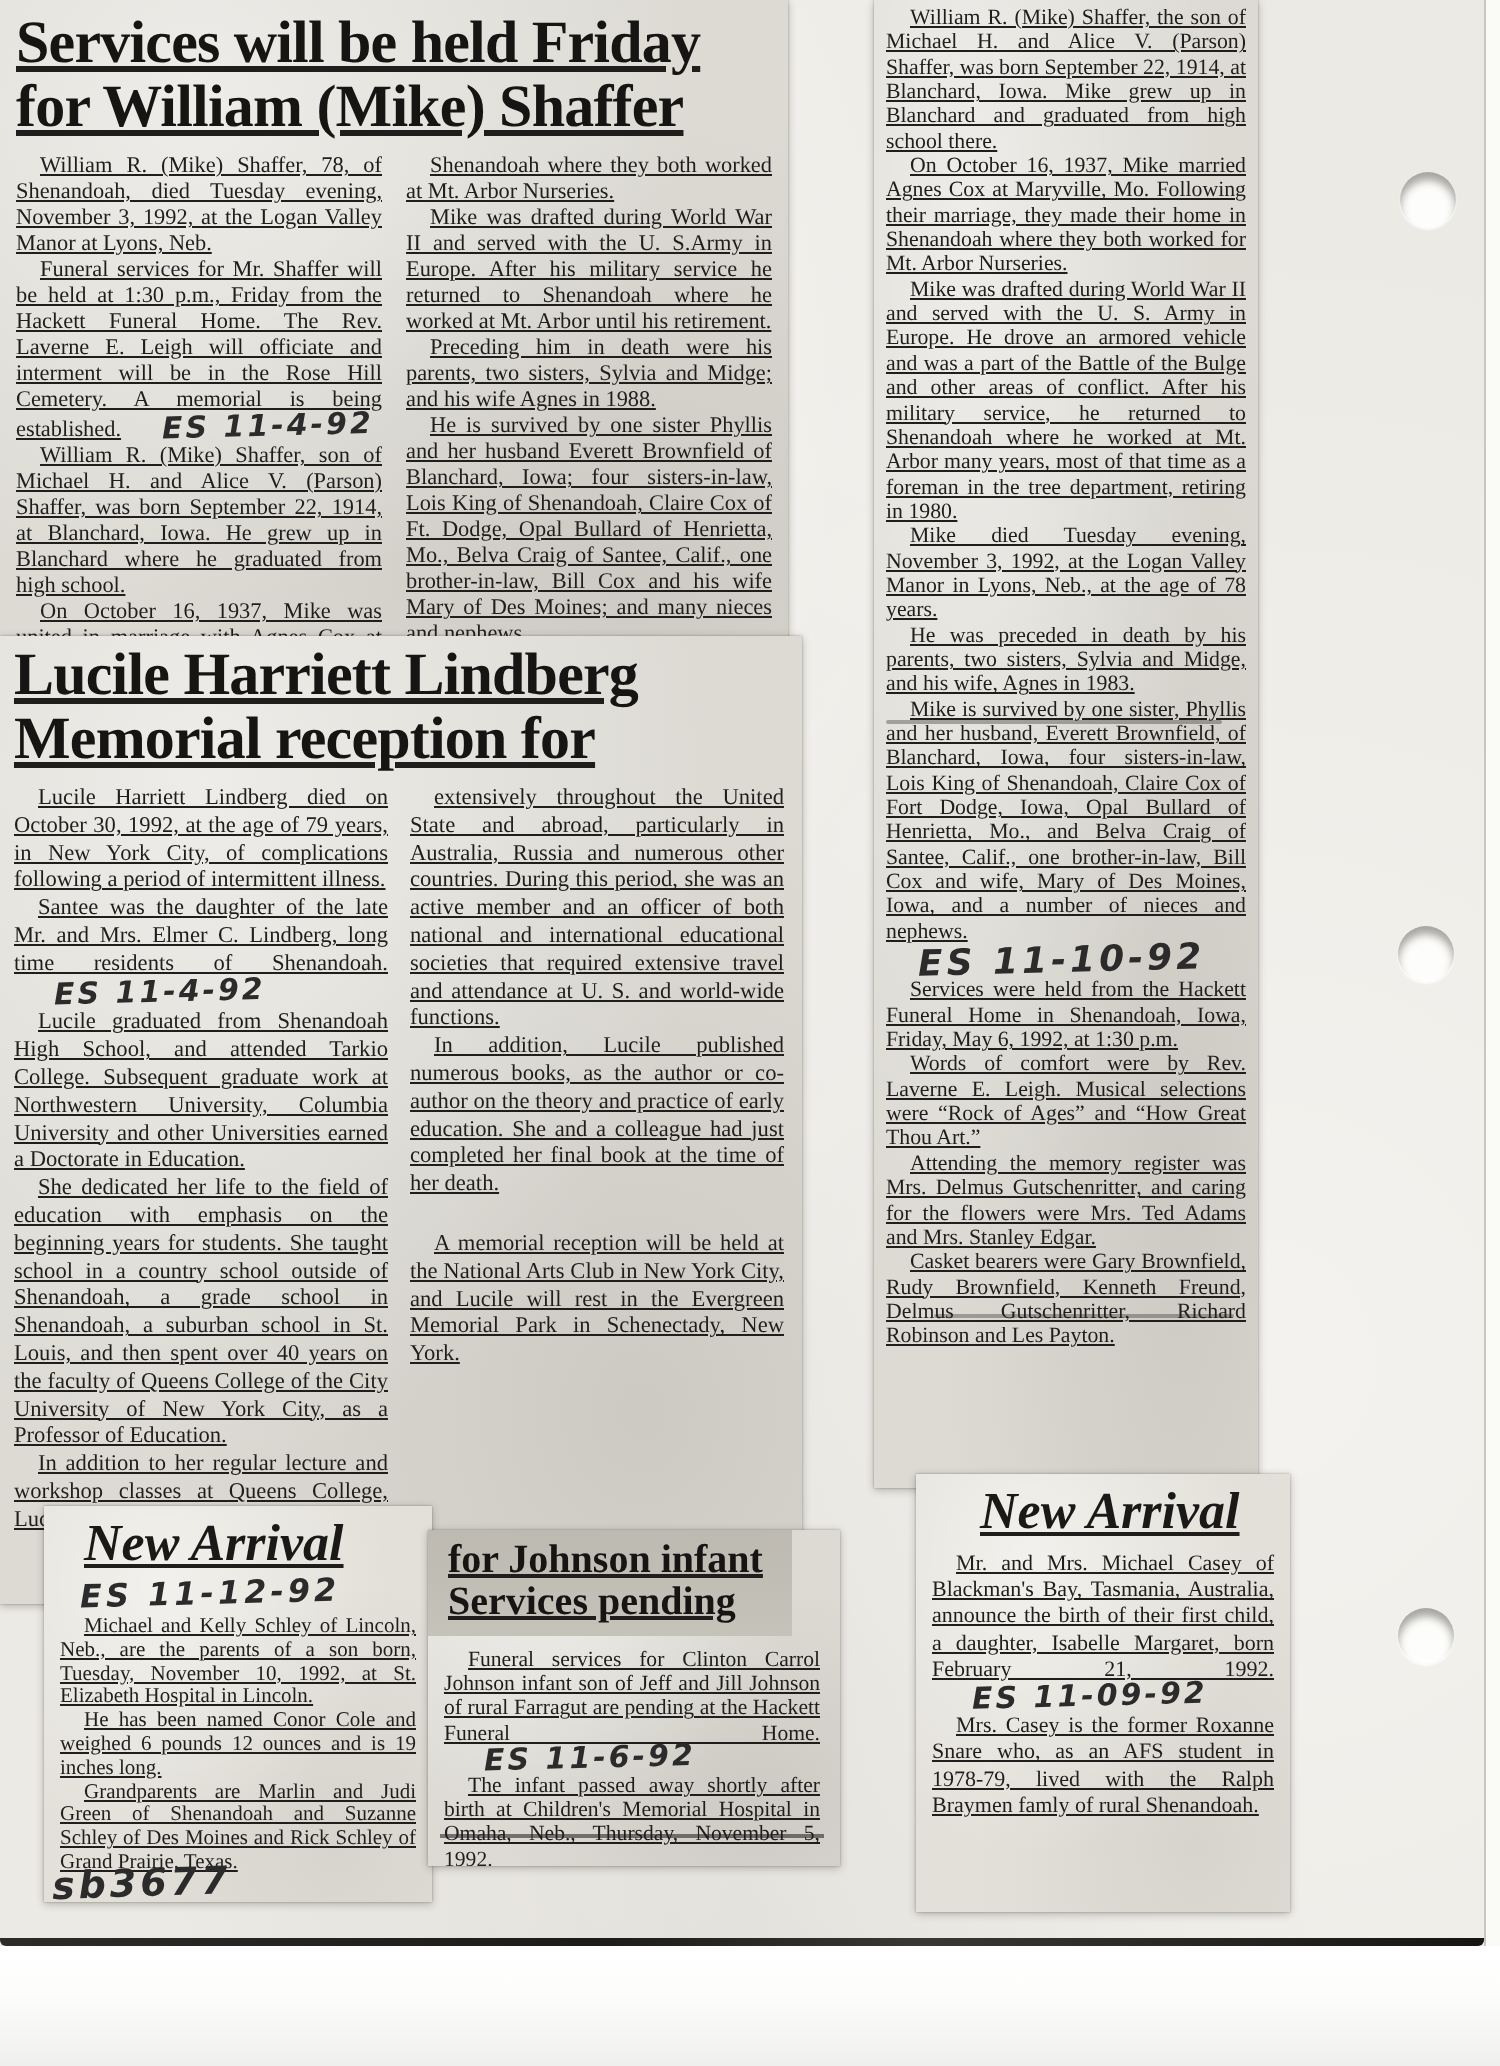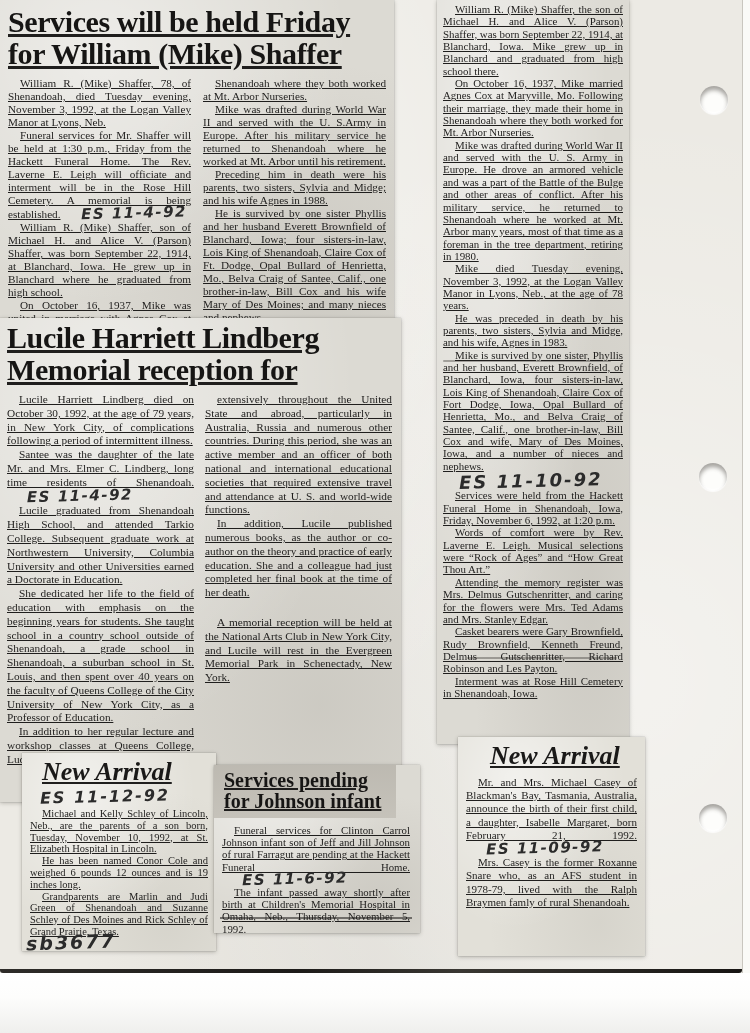--- a/index.html
+++ b/index.html
@@ -147,43 +147,42 @@
 </div>
 
 <div class="clip clipC">
   <p style="margin:0;text-align:justify;text-indent:12px;">William R. (Mike) Shaffer, the son of Michael H. and Alice V. (Parson) Shaffer, was born September 22, 1914, at Blanchard, Iowa. Mike grew up in Blanchard and graduated from high school there.</p>
   <p style="margin:0;text-align:justify;text-indent:12px;">On October 16, 1937, Mike married Agnes Cox at Maryville, Mo. Following their marriage, they made their home in Shenandoah where they both worked for Mt. Arbor Nurseries.</p>
   <p style="margin:0;text-align:justify;text-indent:12px;">Mike was drafted during World War II and served with the U. S. Army in Europe. He drove an armored vehicle and was a part of the Battle of the Bulge and other areas of conflict. After his military service, he returned to Shenandoah where he worked at Mt. Arbor many years, most of that time as a foreman in the tree department, retiring in 1980.</p>
   <p style="margin:0;text-align:justify;text-indent:12px;">Mike died Tuesday evening, November 3, 1992, at the Logan Valley Manor in Lyons, Neb., at the age of 78 years.</p>
   <p style="margin:0;text-align:justify;text-indent:12px;">He was preceded in death by his parents, two sisters, Sylvia and Midge, and his wife, Agnes in 1983.</p>
   <p style="margin:0;text-align:justify;text-indent:12px;">Mike is survived by one sister, Phyllis and her husband, Everett Brownfield, of Blanchard, Iowa, four sisters-in-law, Lois King of Shenandoah, Claire Cox of Fort Dodge, Iowa, Opal Bullard of Henrietta, Mo., and Belva Craig of Santee, Calif., one brother-in-law, Bill Cox and wife, Mary of Des Moines, Iowa, and a number of nieces and nephews.</p>
   <div class="hand hand-line">ES 11-10-92</div>
-  <p style="margin:0;text-align:justify;text-indent:12px;">Services were held from the Hackett Funeral Home in Shenandoah, Iowa, Friday, November 6, 1992, at 1:20 p.m.</p>
+  <p style="margin:0;text-align:justify;text-indent:12px;">Services were held from the Hackett Funeral Home in Shenandoah, Iowa, Friday, May 6, 1992, at 1:30 p.m.</p>
   <p style="margin:0;text-align:justify;text-indent:12px;">Words of comfort were by Rev. Laverne E. Leigh. Musical selections were “Rock of Ages” and “How Great Thou Art.”</p>
   <p style="margin:0;text-align:justify;text-indent:12px;">Attending the memory register was Mrs. Delmus Gutschenritter, and caring for the flowers were Mrs. Ted Adams and Mrs. Stanley Edgar.</p>
   <p style="margin:0;text-align:justify;text-indent:12px;">Casket bearers were Gary Brownfield, Rudy Brownfield, Kenneth Freund, Delmus Gutschenritter, Richard Robinson and Les Payton.</p>
-  <p style="margin:0;text-align:justify;text-indent:12px;">Interment was at Rose Hill Cemetery in Shenandoah, Iowa.</p>
   <div class="crease" style="left:6px;top:360px;width:168px;"></div>
   <div class="crease" style="left:30px;top:657px;width:150px;"></div>
 </div>
 
 <div class="clip light clipD">
   <div class="head-italic">New Arrival</div>
   <div class="hand hand-line">ES 11-12-92</div>
   <div class="bodytxt">
     <p>Michael and Kelly Schley of Lincoln, Neb., are the parents of a son born, Tuesday, November 10, 1992, at St. Elizabeth Hospital in Lincoln.</p>
     <p>He has been named Conor Cole and weighed 6 pounds 12 ounces and is 19 inches long.</p>
     <p>Grandparents are Marlin and Judi Green of Shenandoah and Suzanne Schley of Des Moines and Rick Schley of Grand Prairie, Texas.</p>
   </div>
 </div>
 
 <div class="clip clipE">
   <div class="head-box">
+    <div>for Johnson infant</div>
     <div>Services pending</div>
-    <div>for Johnson infant</div>
   </div>
   <div class="bodytxt">
     <p><span>Funeral services for Clinton Carrol Johnson infant son of Jeff and Jill Johnson of rural Farragut are pending at the Hackett Funeral Home.</span><span class="hand inline">ES 11-6-92</span></p>
     <p>The infant passed away shortly after birth at Children's Memorial Hospital in Omaha, Neb., Thursday, November 5, 1992.</p>
   </div>
   <div class="rule"></div>
 </div>
 
 <div class="clip light clipF">
   <div class="head-italic">New Arrival</div>

